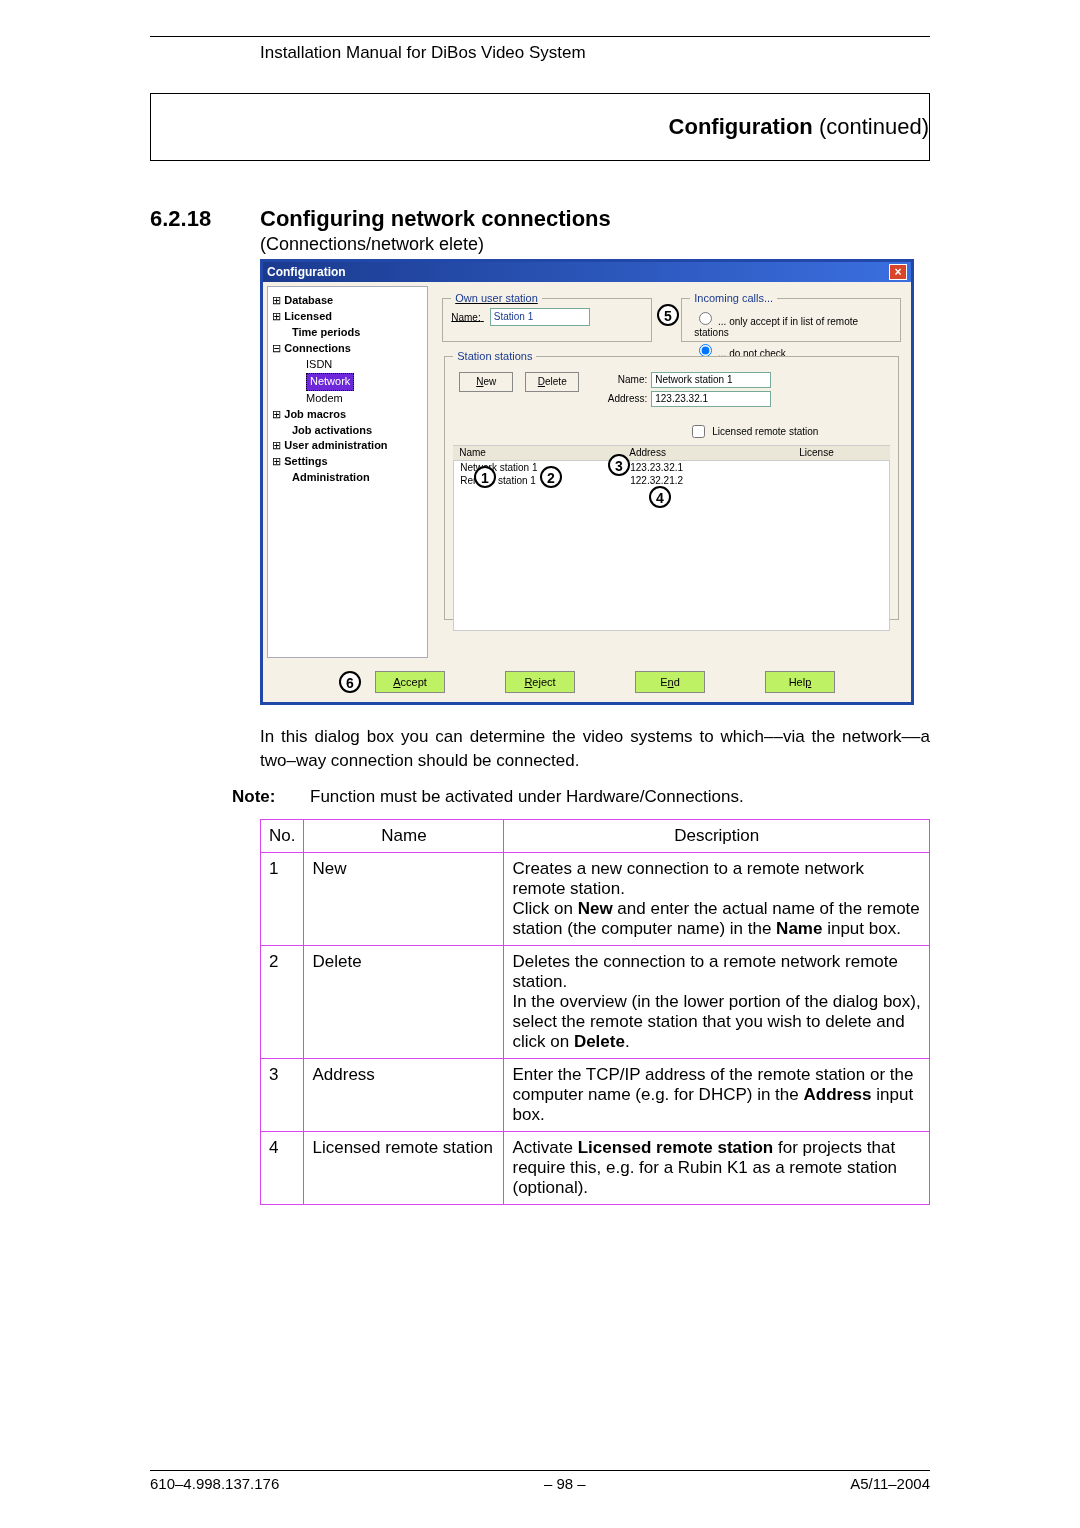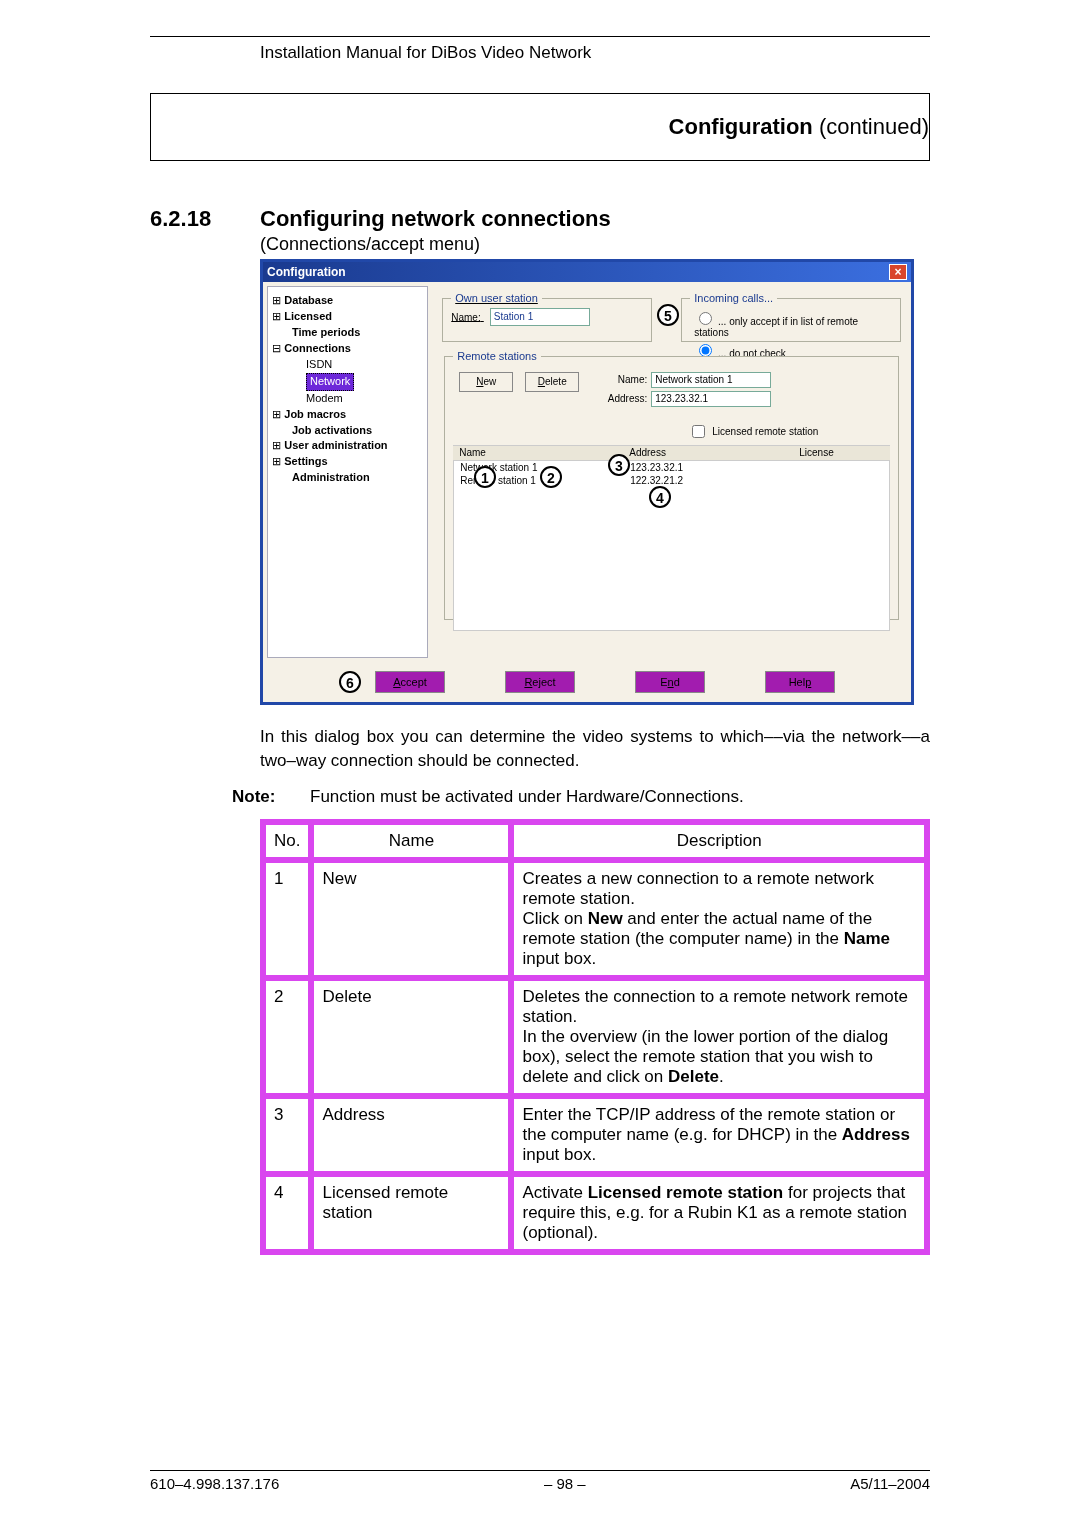--- a/index.html
+++ b/index.html
@@ -132,21 +132,21 @@
     font-size: 14px;
     line-height: 20px;
     z-index: 5;
   }
   .dialog-footer {
     height: 40px; display: flex; justify-content: center; align-items: center; gap: 60px;
     background: #f5f1e7;
   }
   .btn-md {
     width: 70px; height: 22px;
-    background: #a21caf;
+    background: #bef264;
     border: 1px solid #888;
     font-size: 11px;
     text-align: center;
     line-height: 20px;
   }
 
   
   .body-text {
     margin-left: 110px;
     margin-top: 20px;
@@ -164,21 +164,21 @@
 
   
   table.desc {
     margin-left: 110px;
     margin-top: 12px;
     border-collapse: collapse;
     font-size: 17px;
     width: 670px;
   }
   table.desc th, table.desc td {
-    border: 6px solid #d946ef;
+    border: 1px solid #d946ef;
     padding: 6px 8px;
     vertical-align: top;
     text-align: left;
   }
   table.desc th { font-weight: normal; text-align: center; }
   .td-no { width: 42px; text-align: center; }
   .td-name { width: 200px; }
 
   
   .page-footer {
@@ -190,31 +190,31 @@
     font-size: 15px;
     padding-top: 4px;
   }
   .page-footer .center { text-align: center; flex: 1; }
 </style>
 </head>
 <body>
 
 <div class="page">
   <hr class="header-line">
-  <div class="doc-title">Installation Manual for DiBos Video Network</div>
+  <div class="doc-title">Installation Manual for DiBos Video System</div>
 
   <div class="config-box">
     <b>Configuration</b><span> (continued)</span>
   </div>
 
   <div class="section-row">
     <div class="sec-num">6.2.18</div>
     <div class="sec-title">Configuring network connections</div>
   </div>
-  <div class="sec-sub">(Connections/accept menu)</div>
+  <div class="sec-sub">(Connections/network elete)</div>
 
   <div class="dialog-wrap">
     <div class="dialog">
       <div class="titlebar">
         <span>Configuration</span>
         <span class="close-x">×</span>
       </div>
       <div class="dialog-body">
         <div class="tree">
           <div class="t-item"><span>⊞ </span><span class="t-bold">Database</span></div>
@@ -239,21 +239,21 @@
 
           <fieldset class="incoming">
             <legend>Incoming calls...</legend>
             <label class="radio-row"><input type="radio" name="inc" style=""> <span>... only accept if in list of remote stations</span></label>
             <label class="radio-row"><input type="radio" name="inc" checked="" style=""> <span>... do not check</span></label>
           </fieldset>
 
           <div class="callout" style="top:22px; left:225px;">5</div>
 
           <fieldset class="remote">
-            <legend>Remote stations</legend>
+            <legend>Station stations</legend>
             <div class="remote-top">
               <div class="remote-buttons">
                 <div class="btn-sm"><u>N</u><span></span><span id="new-rest">ew</span></div>
                 <div class="btn-sm"><u>D</u><span id="del-rest">elete</span></div>
               </div>
               <div class="remote-fields">
                 <div class="row">
                     <span class="lbl">Name:</span>
                     <input type="text" value="Network station 1" style="">
                   </div>

